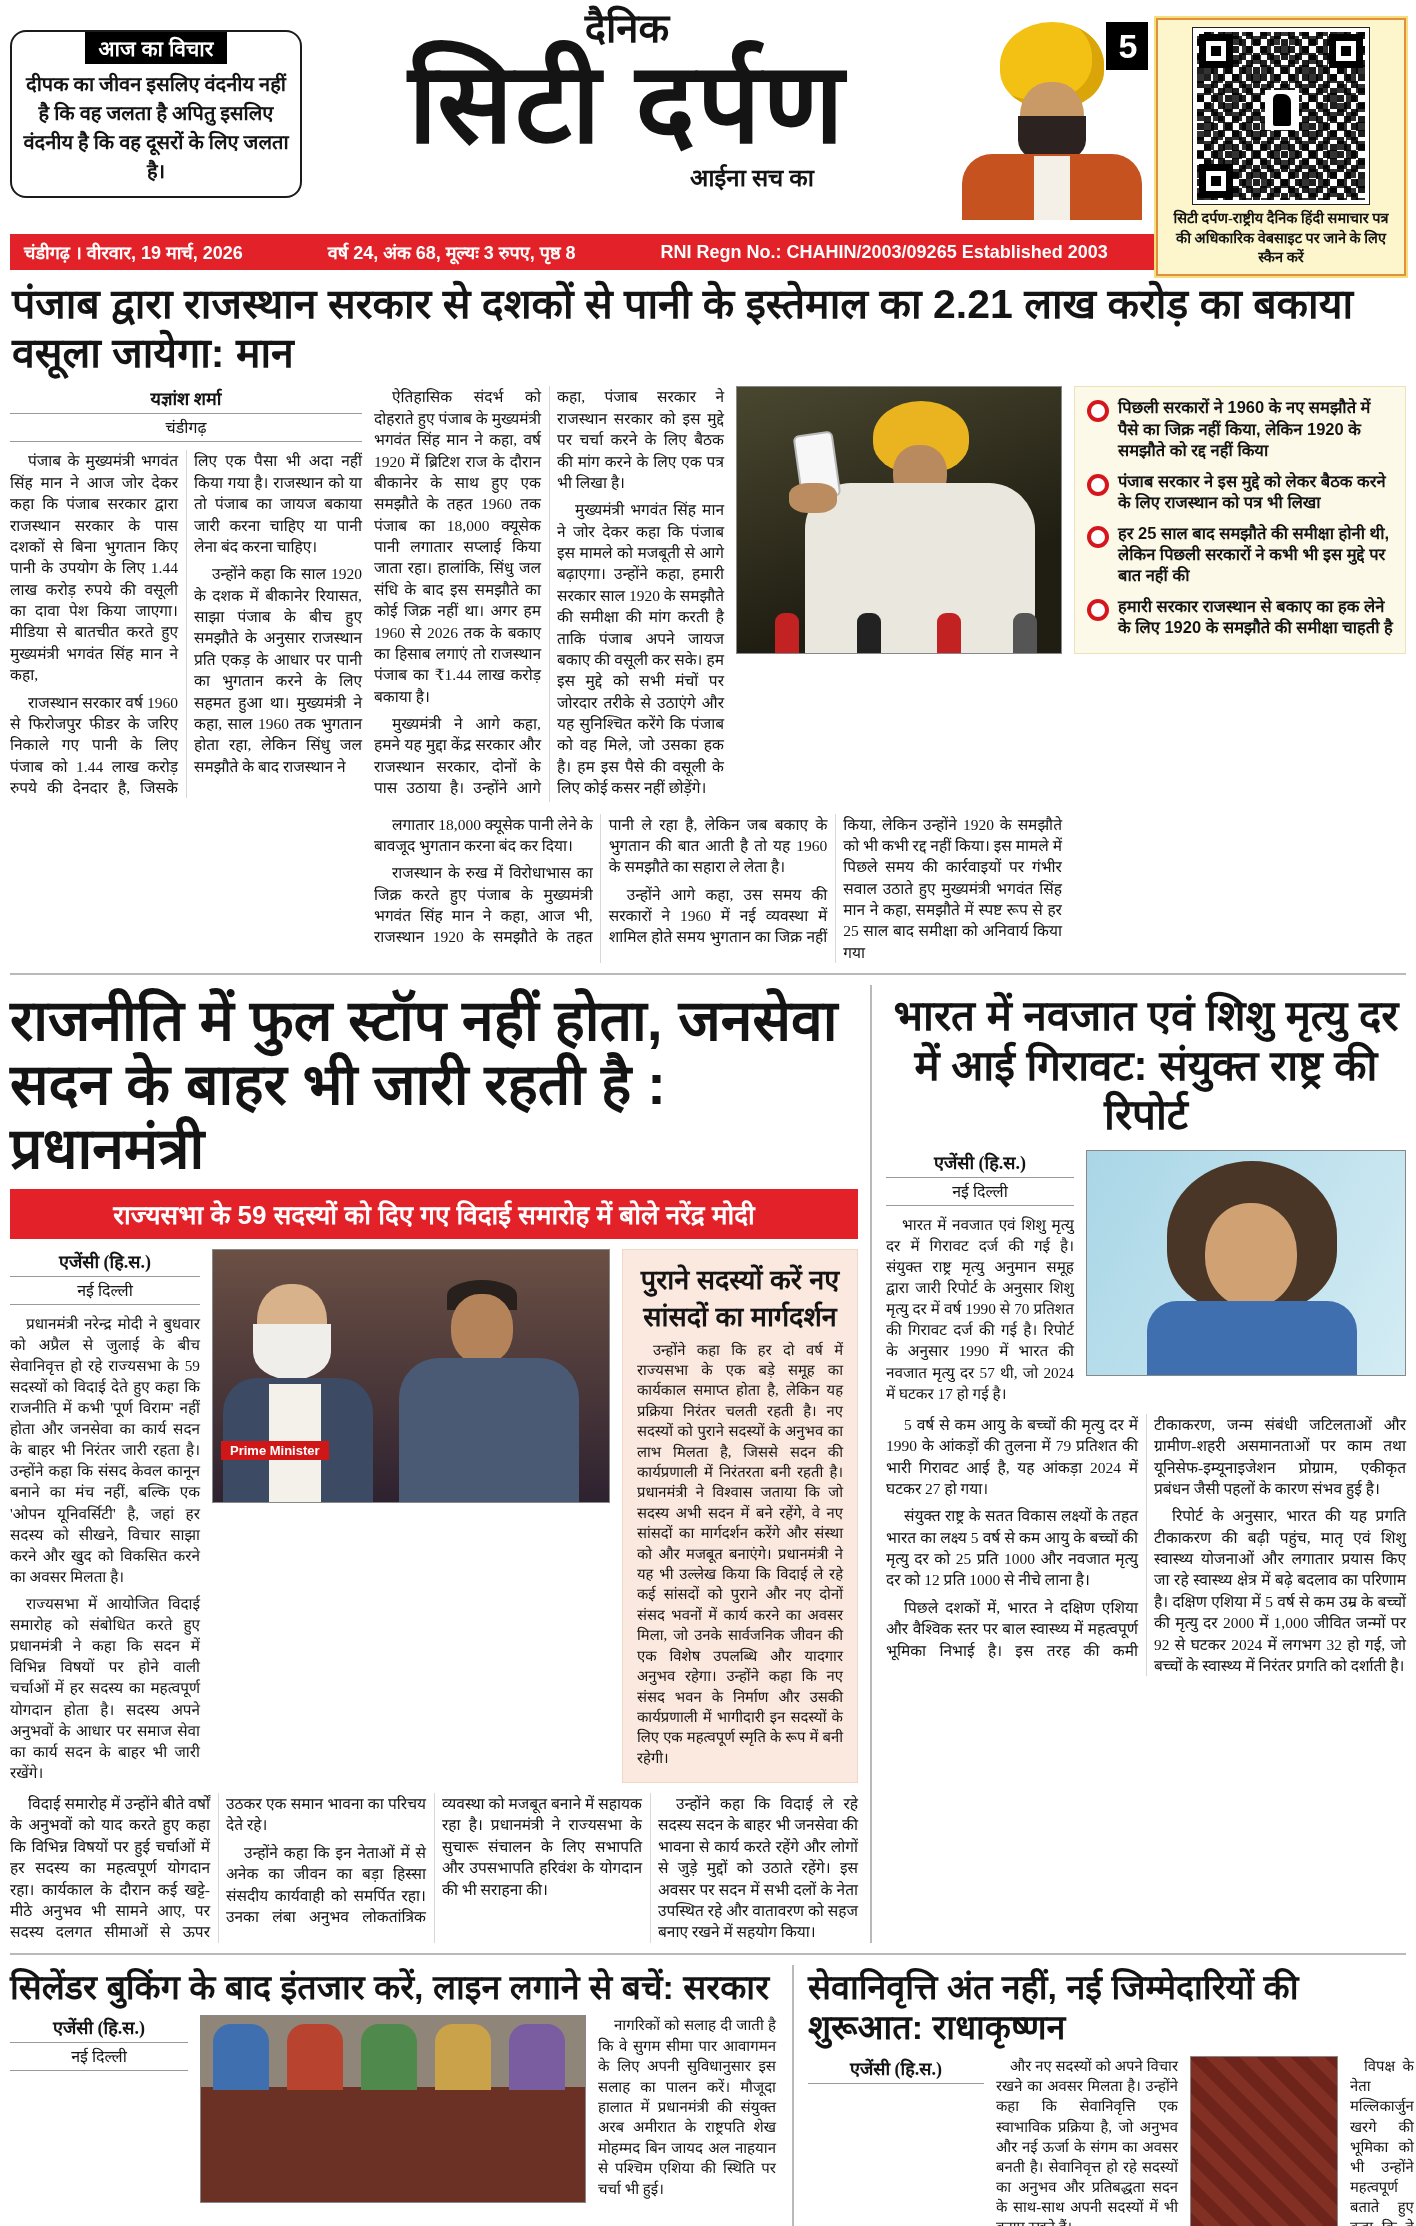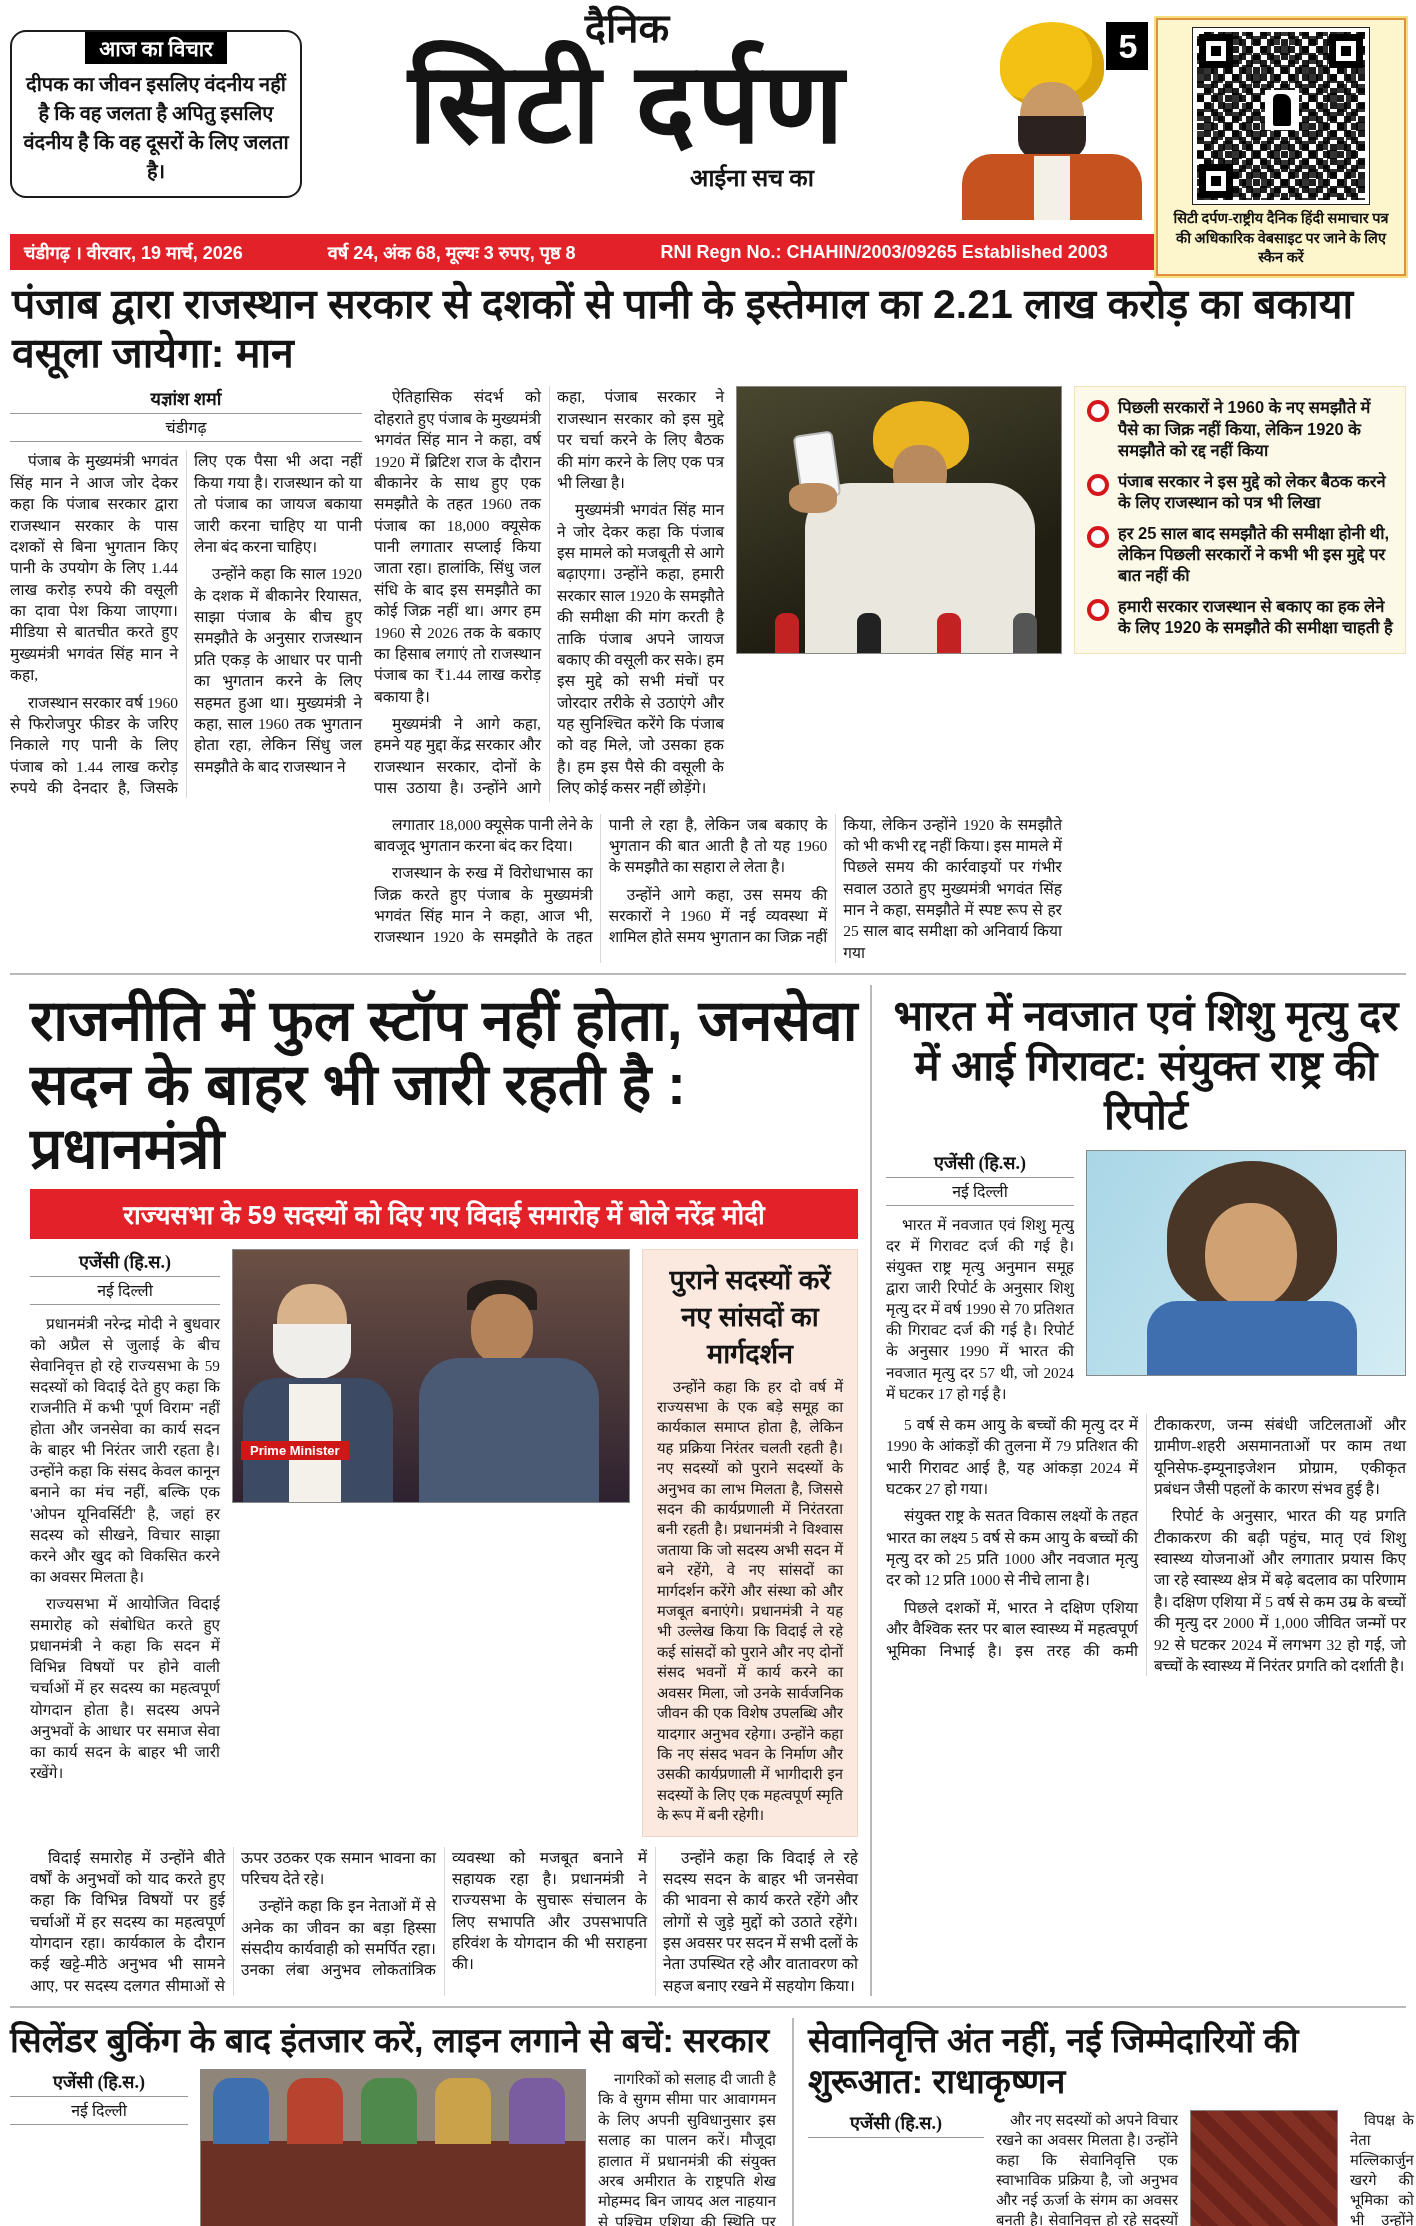--- a/index.html
+++ b/index.html
@@ -3,21 +3,21 @@
 <meta charset="utf-8">
 <style>
   html,body{margin:0;padding:0;background:#f2f2f2;}
   .page{width:1416px;min-height:2226px;margin:0 auto;background:#fff;box-sizing:border-box;
         padding:4px 10px 8px;font-family:"Liberation Serif","DejaVu Serif",serif;color:#141414;}
   .sans{font-family:"Liberation Sans","DejaVu Sans",sans-serif;}
 
   
   .masthead-row{display:grid;grid-template-columns:292px 1fr 196px 250px;gap:8px;align-items:start;height:228px;}
   .thought-box{margin-top:26px;border:2px solid #1b1b1b;border-radius:16px;padding:4px 10px 10px;text-align:center;}
-  .thought-label{display:inline-block;background:#000;color:#fff;font-weight:bold;font-size:21px;padding:2px 14px;margin-top:-4px;font-family:Liberation Serif, serif;}
+  .thought-label{display:inline-block;background:#000;color:#fff;font-weight:bold;font-size:21px;padding:2px 14px;margin-top:-4px;font-family:Liberation Sans, sans-serif;}
   .thought-text{font-size:20px;font-weight:bold;line-height:1.45;margin-top:6px;}
   .brand{text-align:center;line-height:1;}
   .brand-daily{font-size:40px;font-weight:900;margin-top:4px;font-family:"Liberation Sans",sans-serif;}
   .brand-title{font-size:112px;font-weight:900;letter-spacing:2px;font-family:"Liberation Sans",sans-serif;}
   .brand-tagline{font-size:24px;font-weight:bold;text-align:right;padding-right:130px;margin-top:6px;}
   
   .mann-photo{position:relative;height:216px;overflow:hidden;}
   .mp-turban{position:absolute;left:48px;top:18px;width:104px;height:86px;background:#f2c113;border-radius:50% 50% 44% 44%;box-shadow:inset -12px -8px 0 #d9a508;}
   .mp-face{position:absolute;left:68px;top:78px;width:64px;height:72px;background:#c99a66;border-radius:46%;}
   .mp-beard{position:absolute;left:66px;top:112px;width:68px;height:48px;background:#2c2320;border-radius:0 0 50% 50%;}
@@ -66,21 +66,21 @@
   .pp-body{position:absolute;top:96px;right:26px;width:230px;height:180px;background:#e9e7de;border-radius:46px 46px 0 0;}
   .pp-phone{position:absolute;top:46px;left:60px;width:36px;height:62px;background:#f7f7f7;border:2px solid #b9b9b9;border-radius:6px;transform:rotate(-8deg);}
   .pp-hand{position:absolute;top:96px;left:52px;width:48px;height:30px;background:#bb8c5f;border-radius:40%;}
   .pp-mic{position:absolute;bottom:-4px;width:24px;height:44px;border-radius:9px 9px 0 0;}
   .bullet-box{background:#fdf9e9;border:1px solid #eee2b8;padding:10px 12px;}
   .bullet-box ul{list-style:none;margin:0;padding:0;}
   .bullet-box li{display:flex;gap:9px;font-weight:bold;font-size:16.5px;line-height:1.3;margin-bottom:9px;font-family:"Liberation Sans",sans-serif;}
   .ring{flex:0 0 14px;width:14px;height:14px;border:4px solid #d6161d;border-radius:50%;margin-top:3px;background:#fff;}
 
   
-  .mid-row{display:grid;grid-template-columns:1fr 536px;gap:12px;margin-left:20px;}
+  .mid-row{display:grid;grid-template-columns:1fr 536px;gap:12px;}
   .h-sec{font-size:57px;font-weight:900;line-height:1.12;margin:4px 0 8px;font-family:"Liberation Sans",sans-serif;}
   .strap-red{background:#e32128;color:#fff;text-align:center;font-size:26px;font-weight:bold;padding:7px 4px;
              font-family:"Liberation Sans",sans-serif;margin-bottom:10px;}
   .modi-grid{display:grid;grid-template-columns:190px 398px 1fr;gap:12px;}
   .photo{position:relative;border:1px solid #888;overflow:hidden;}
   .modi-photo{height:252px;background:linear-gradient(#6b5044,#39283а 85%,#2e2230);background:linear-gradient(#6b5044,#2e2230);}
   .mo-face{position:absolute;left:44px;top:34px;width:70px;height:78px;background:#d8b28a;border-radius:46%;}
   .mo-beard{position:absolute;left:40px;top:74px;width:78px;height:56px;background:#efeeea;border-radius:0 0 50% 50%;}
   .mo-vest{position:absolute;left:10px;top:128px;width:150px;height:130px;background:#3c4a63;border-radius:34px 34px 0 0;}
   .mo-kurta{position:absolute;left:56px;top:134px;width:52px;height:120px;background:#f3f1ea;}

